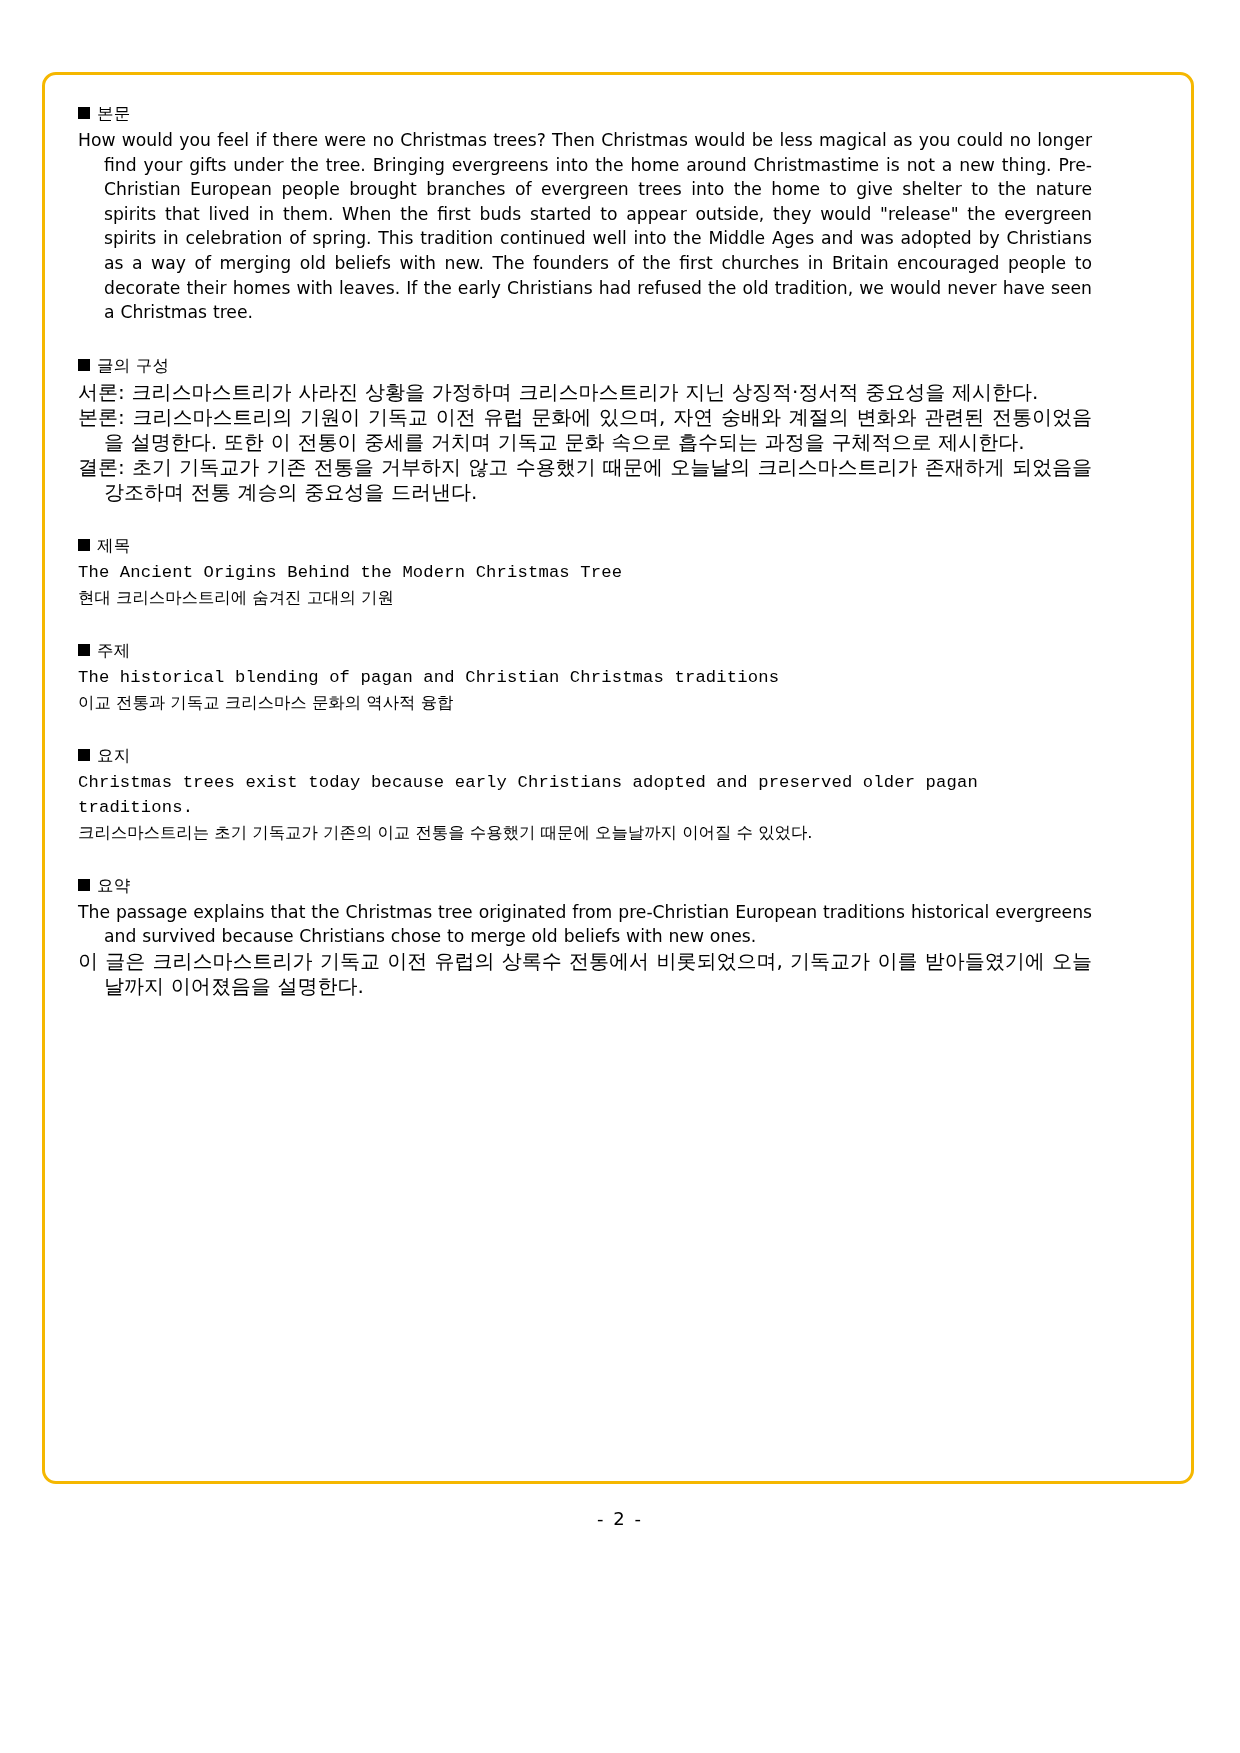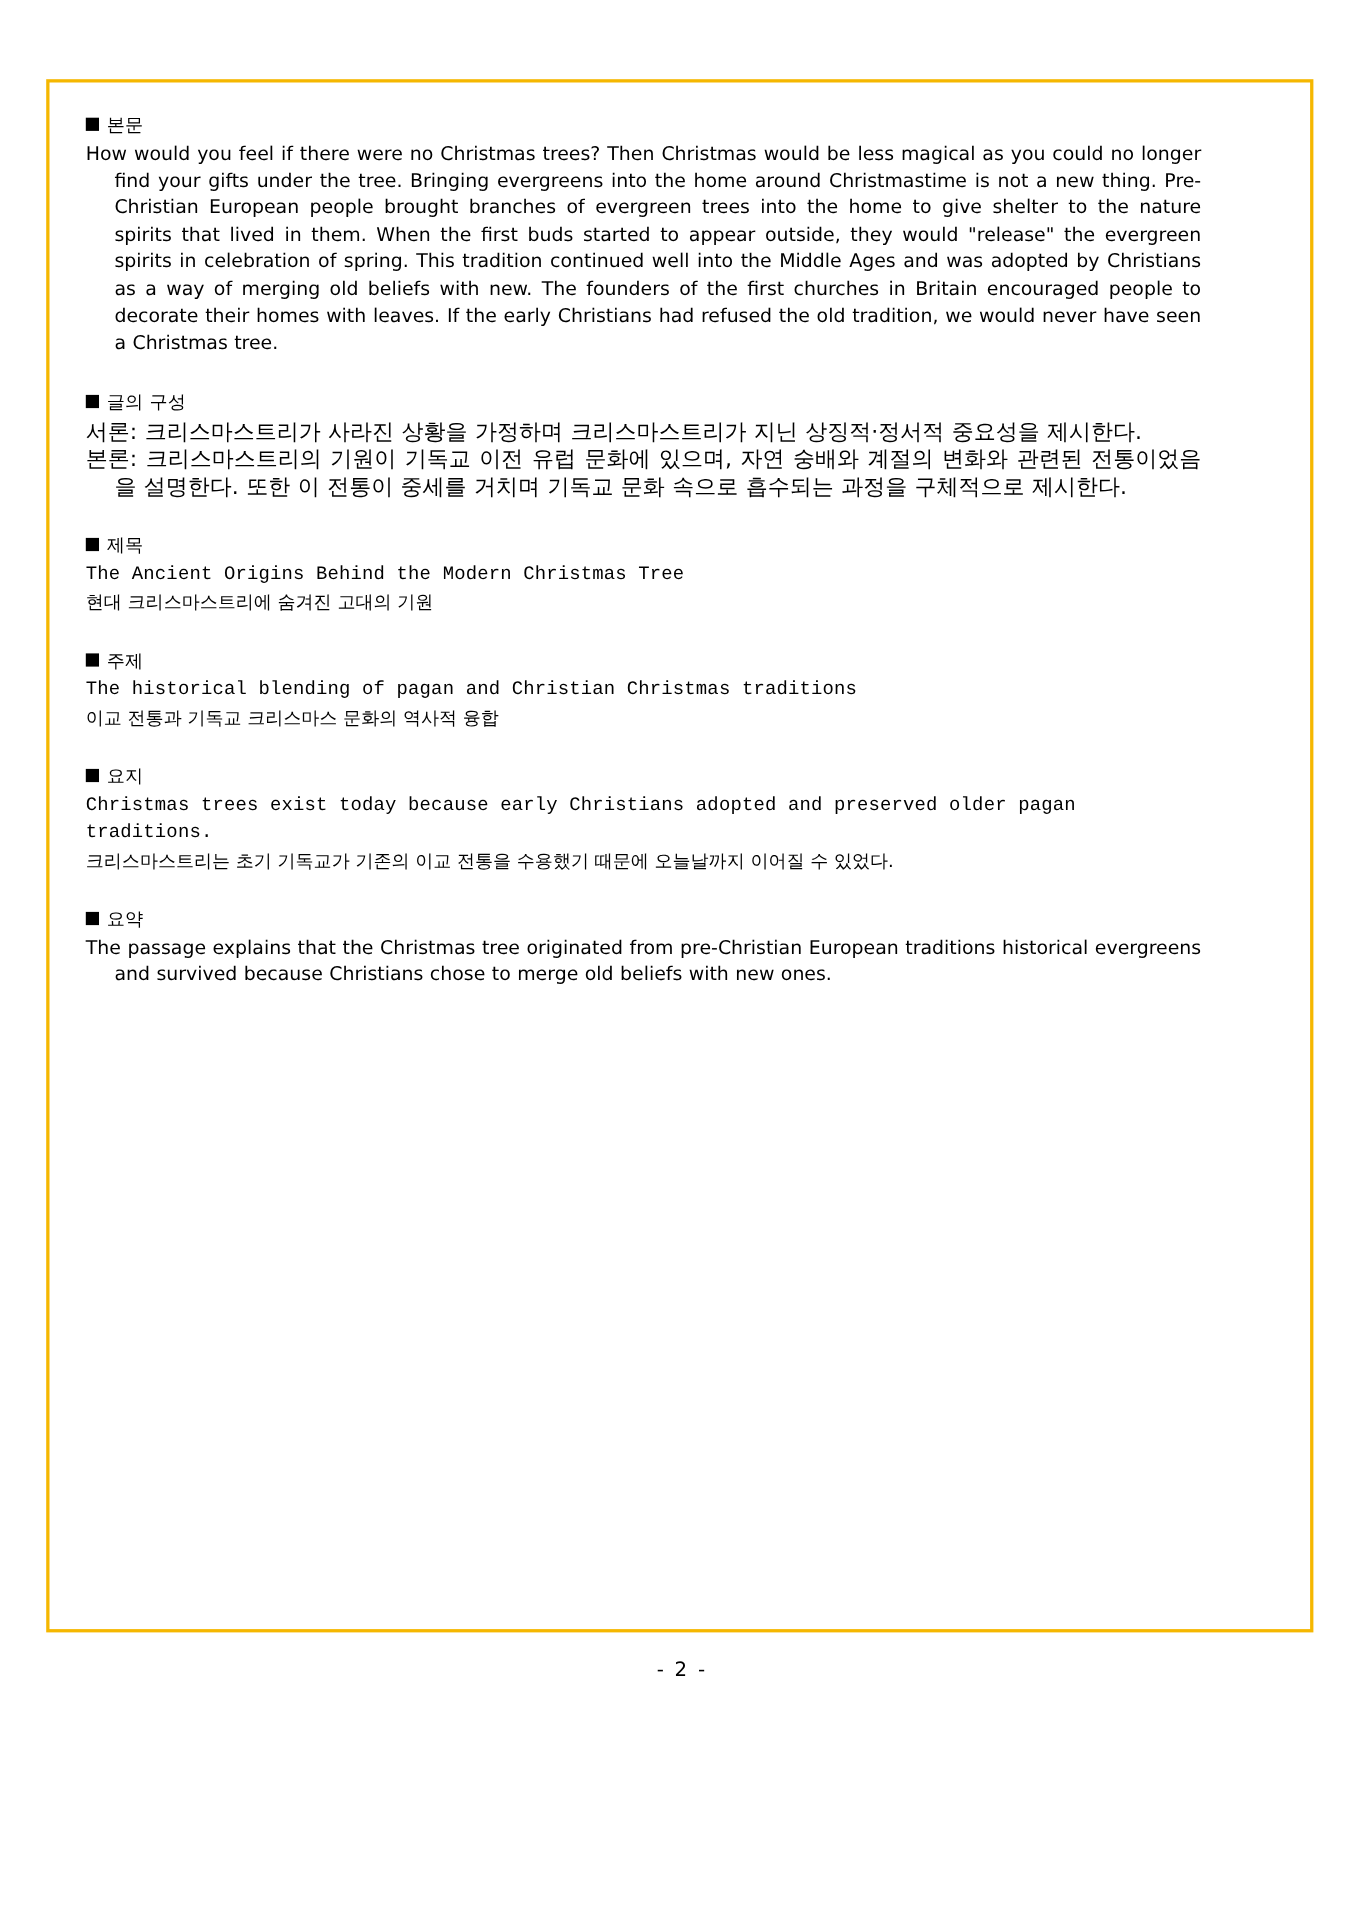--- a/index.html
+++ b/index.html
@@ -104,38 +104,39 @@
     width: 1240px;
     text-align: center;
     font-size: 18px;
     color: #000000;
     letter-spacing: 2px;
   }
 </style>
 </head>
 <body>
 
-<div id="page" style="border-color: rgb(245, 183, 0);">
+<div id="page" style="border-color: rgb(245, 183, 0); border-radius: 14px;">
   <div id="content">
 
     <div class="section">
       <div class="heading">
         <span class="bullet"></span><span class="htext">본문</span>
       </div>
       <p class="para">How would you feel if there were no Christmas trees? Then Christmas would be less magical as you could no longer find your gifts under the tree. Bringing evergreens into the home around Christmastime is not a new thing. Pre-Christian European people brought branches of evergreen trees into the home to give shelter to the nature spirits that lived in them. When the first buds started to appear outside, they would "release" the evergreen spirits in celebration of spring. This tradition continued well into the Middle Ages and was adopted by Christians as a way of merging old beliefs with new. The founders of the first churches in Britain encouraged people to decorate their homes with leaves. If the early Christians had refused the old tradition, we would never have seen a Christmas tree.</p>
     </div>
 
     <div class="gap-lg"></div>
 
     <div class="section">
       <div class="heading">
         <span class="bullet"></span><span class="htext">글의 구성</span>
       </div>
       <p class="para ko tight">서론: 크리스마스트리가 사라진 상황을 가정하며 크리스마스트리가 지닌 상징적·정서적 중요성을 제시한다.</p>
       <p class="para ko kohang">본론: 크리스마스트리의 기원이 기독교 이전 유럽 문화에 있으며, 자연 숭배와 계절의 변화와 관련된 전통이었음을 설명한다. 또한 이 전통이 중세를 거치며 기독교 문화 속으로 흡수되는 과정을 구체적으로 제시한다.</p>
+      <p class="para ko kohang">결론: 초기 기독교가 기존 전통을 거부하지 않고 수용했기 때문에 오늘날의 크리스마스트리가 존재하게 되었음을 강조하며 전통 계승의 중요성을 드러낸다.</p>
     </div>
 
     <div class="gap-lg"></div>
 
     <div class="section">
       <div class="heading">
         <span class="bullet"></span><span class="htext">제목</span>
       </div>
       <p class="line-en">The Ancient Origins Behind the Modern Christmas Tree</p>
       <p class="line-ko">현대 크리스마스트리에 숨겨진 고대의 기원</p>
@@ -161,18 +162,19 @@
       <p class="line-ko">크리스마스트리는 초기 기독교가 기존의 이교 전통을 수용했기 때문에 오늘날까지 이어질 수 있었다.</p>
     </div>
 
     <div class="gap-lg"></div>
 
     <div class="section">
       <div class="heading">
         <span class="bullet"></span><span class="htext">요약</span>
       </div>
       <p class="para">The passage explains that the Christmas tree originated from pre-Christian European traditions historical evergreens and survived because Christians chose to merge old beliefs with new ones.</p>
+      <p class="para ko kohang">이 글은 크리스마스트리가 기독교 이전 유럽의 상록수 전통에서 비롯되었으며, 기독교가 이를 받아들였기에 오늘날까지 이어졌음을 설명한다.</p>
     </div>
 
   </div>
 </div>
 
 <div id="footer">- 2 -</div>
 
 </body></html>

